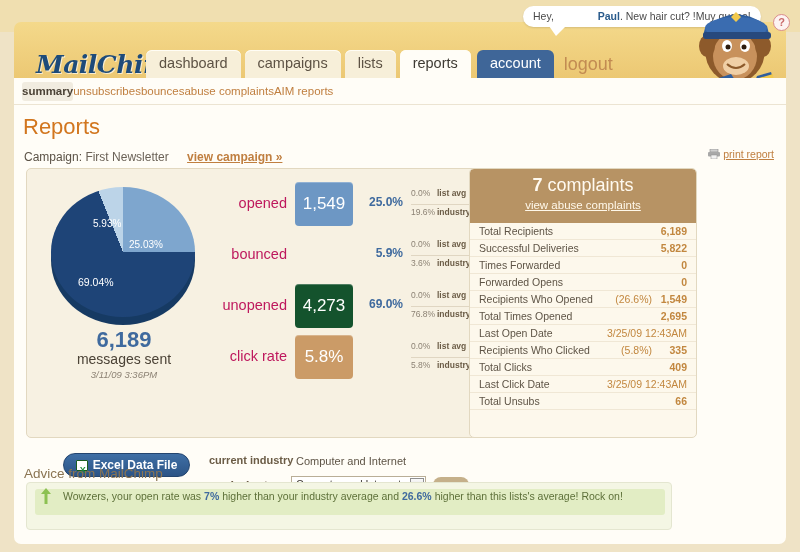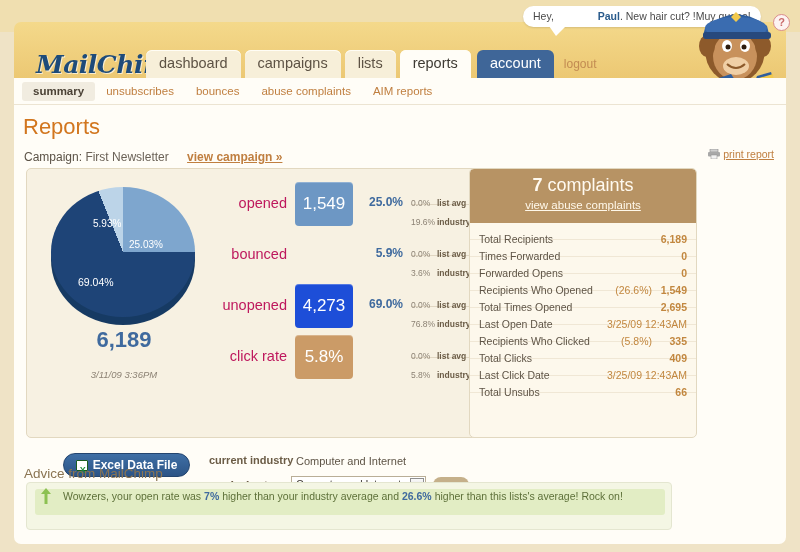--- a/index.html
+++ b/index.html
@@ -75,21 +75,21 @@
 
   .acct-wrap { position: absolute; left: 477px; top: 50px; height: 28px; }
   .tab-account {
     float: left; height: 28px; line-height: 27px; padding: 0 13px;
     border-radius: 6px 6px 0 0;
     background: #3f6698; color: #fff; font-size: 14.5px;
     cursor: pointer;
   }
   .logout {
     float: left; height: 28px; line-height: 28px; padding: 0 10px;
-    color: #c28b52; font-size: 12px; cursor: pointer;
+    color: #c28b52; font-size: 18px; cursor: pointer;
   }
   .credits {
     position: absolute; left: 480px; top: 78px;
     background: #dbe8f5; border-radius: 3px;
     padding: 2px 8px 3px 4px; font-size: 10px; color: #6a7a8a;
     white-space: nowrap;
   }
   .credits .num {
     background: #3f6698; color: #fff; font-weight: bold;
     border-radius: 3px; padding: 1px 4px; margin-right: 3px;
@@ -100,21 +100,21 @@
   
   .body {
     position: absolute; left: 14px; top: 78px; width: 772px; height: 466px;
     background: #fffdf7;
     border-radius: 0 0 7px 7px;
   }
 
   
   .subnav { position: absolute; left: 8px; top: 4px; height: 20px; }
   .subnav .s {
-    float: left; height: 19px; line-height: 19px; padding: 0 11px;
+    float: left; height: 19px; line-height: 19px; padding: 0 0;
     font-size: 11.5px; color: #c07f40; cursor: pointer;
   }
   .subnav .s.active {
     background: #f1ece0; border-radius: 3px;
     color: #4b4236; font-weight: bold;
   }
   .hr-under {
     position: absolute; left: 0; top: 26px; width: 772px; height: 1px;
     background: #ece4d2;
   }
@@ -201,21 +201,21 @@
     box-shadow: inset 0 1px 0 rgba(255,255,255,.25);
   }
   .row .pct {
     position: absolute; left: 156px; top: 16px; width: 44px;
     text-align: right; font-size: 12px; font-weight: bold; color: #3f6a9e;
   }
   .avgs { position: absolute; left: 208px; top: 9px; width: 108px; }
   .avgline {
     height: 15px; font-size: 8.5px; color: #8c8274; white-space: nowrap;
   }
-  .avgline .v { display: inline-block; width: 26px; margin-top: 10px; }
+  .avgline .v { display: inline-block; width: 26px; }
   .avgline .t { color: #6b5c46; font-weight: bold; }
   .avg-sep { width: 104px; height: 1px; background: #e0d6c2; margin: 1px 0 2px 0; }
 
   
   .tanpanel {
     position: absolute; left: 455px; top: 90px; width: 228px; height: 270px;
     background: #fdf8ec;
     border: 1px solid #e2d8c0;
     border-radius: 5px;
     overflow: hidden;
@@ -225,21 +225,21 @@
     text-align: center; padding-top: 6px;
   }
   .tanhead .t1 { font-size: 18px; color: #fffaf0; }
   .tanhead .t1 b { font-weight: bold; }
   .tanhead .t2 {
     font-size: 11.5px; color: #fff8ea; text-decoration: underline;
     margin-top: 3px; cursor: pointer;
   }
   .srow {
     position: relative; height: 17px; line-height: 17px;
-    padding: 8px 9px; font-size: 10.5px; color: #5e5446;
+    padding: 0 9px; font-size: 10.5px; color: #5e5446;
     border-bottom: 1px solid #f0e7d5;
   }
   .srow .k { }
   .srow .sub { position: absolute; right: 44px; color: #c2873f; }
   .srow .v {
     position: absolute; right: 9px; color: #c2873f; font-weight: bold;
   }
   .srow .v.date { font-weight: normal; }
 
   
@@ -420,20 +420,21 @@
 
       <div class="pie-wrap">
         <div class="pie-shadow"></div>
         <div class="pie"></div>
         <div class="pie-lbl lbl-open">25.03%</div>
         <div class="pie-lbl lbl-bounce">5.93%</div>
         <div class="pie-lbl lbl-unopen">69.04%</div>
       </div>
 
       <div class="sent-num">6,189</div>
+      <div class="sent-lbl">messages sent</div>
       <div class="sent-date">3/11/09 3:36PM</div>
 
       <div class="rows">
 
         <div class="row">
           <div class="name">opened</div>
           <div class="box" style="background:#6d97c4">1,549</div>
           <div class="pct">25.0%</div>
           <div class="avgs">
             <div class="avgline">
@@ -455,21 +456,21 @@
             </div>
             <div class="avg-sep"></div>
             <div class="avgline">
               <span class="v">3.6%</span><span class="t">industry avg</span>
             </div>
           </div>
         </div>
 
         <div class="row">
           <div class="name">unopened</div>
-          <div class="box" style="background:#1d4ed8">4,273</div>
+          <div class="box" style="background:#14532d">4,273</div>
           <div class="pct">69.0%</div>
           <div class="avgs">
             <div class="avgline">
               <span class="v">0.0%</span><span class="t">list avg</span>
             </div>
             <div class="avg-sep"></div>
             <div class="avgline">
               <span class="v">76.8%</span><span class="t">industry avg</span>
             </div>
           </div>
@@ -520,20 +521,25 @@
         </div>
         <div class="t2">view abuse complaints</div>
       </div>
 
       <div class="srow">
         <span class="k">Total Recipients</span>
         <span class="sub"></span>
         <span class="v">6,189</span>
       </div>
       <div class="srow">
+        <span class="k">Successful Deliveries</span>
+        <span class="sub"></span>
+        <span class="v">5,822</span>
+      </div>
+      <div class="srow">
         <span class="k">Times Forwarded</span>
         <span class="sub"></span>
         <span class="v">0</span>
       </div>
       <div class="srow">
         <span class="k">Forwarded Opens</span>
         <span class="sub"></span>
         <span class="v">0</span>
       </div>
       <div class="srow">

